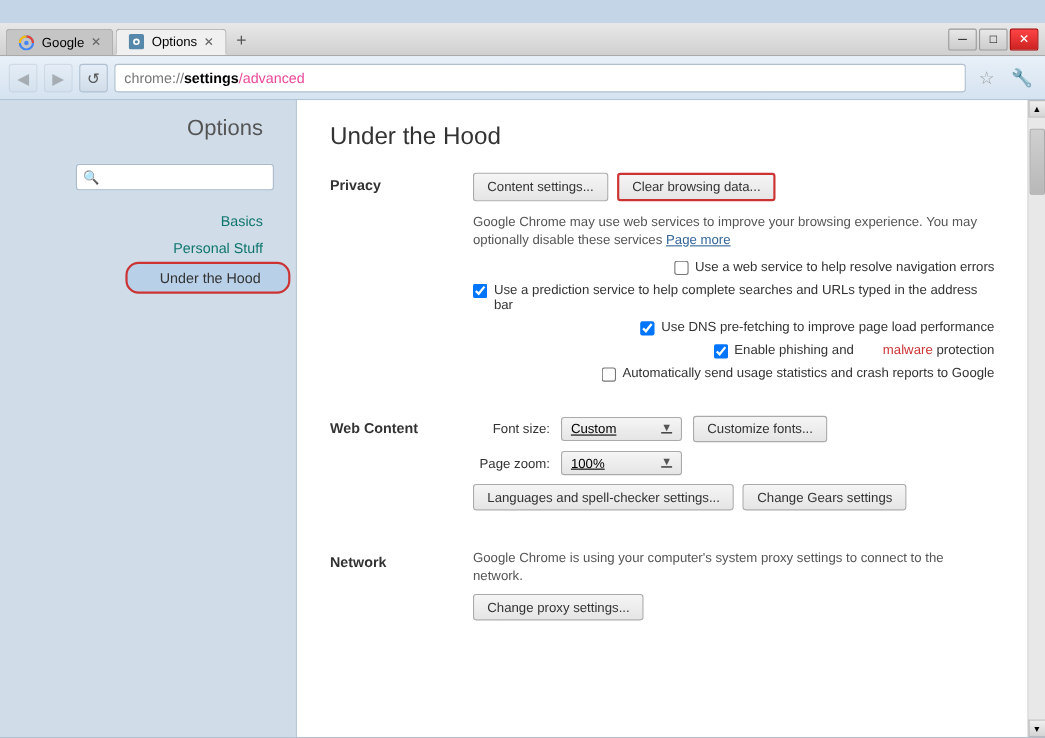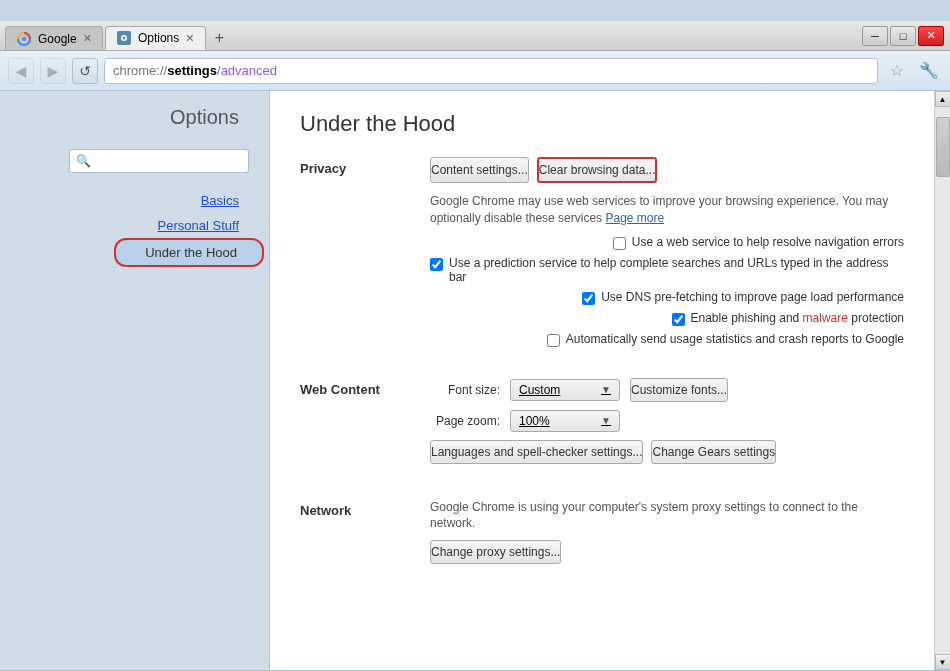--- a/index.html
+++ b/index.html
@@ -127,23 +127,22 @@
       font-size: 12px;
       color: #999;
       gap: 4px;
     }
     .sidebar-nav { width: 100%; display: flex; flex-direction: column; align-items: flex-end; }
     .sidebar-item {
       width: 100%;
       text-align: right;
       padding: 5px 30px 5px 0;
       font-size: 13px;
-      color: #1d4ed8;
+      color: #0f766e;
       cursor: pointer;
-      text-decoration: underline;
     }
     .sidebar-item.active {
       background: #b8d0e8;
       border: 2px solid #cc3333;
       border-radius: 12px;
       color: #333;
       text-decoration: none;
       font-weight: normal;
       margin-right: 5px;
       padding-right: 25px;
@@ -177,21 +176,21 @@
       font-size: 13px;
       color: #333;
       padding-top: 4px;
       flex-shrink: 0;
     }
     .section-content { flex: 1; }
 
     
     .button-row { display: flex; gap: 8px; margin-bottom: 10px; }
     .btn {
-      padding: 4px 0;
+      padding: 4px 12px;
       border: 1px solid #aaa;
       border-radius: 3px;
       background: linear-gradient(to bottom, #f5f5f5, #e5e5e5);
       font-size: 12px;
       cursor: pointer;
       color: #333;
     }
     .btn.highlighted {
       border: 2px solid #cc3333;
     }
@@ -207,21 +206,21 @@
     .checkbox-row {
       display: flex;
       align-items: flex-start;
       gap: 6px;
       margin-bottom: 6px;
       font-size: 12px;
       color: #333;
       justify-content: flex-end;
     }
     .checkbox-row input[type=checkbox] { margin-top: 2px; flex-shrink: 0; }
-    .checkbox-row .highlight { color: #cc3333; }
+    .checkbox-row .highlight { color: #cc3333; margin-left: 23px; }
 
     
     .form-row {
       display: flex;
       align-items: center;
       gap: 10px;
       margin-bottom: 8px;
     }
     .form-label { font-size: 12px; color: #333; width: 70px; text-align: right; }
     .select-box {
@@ -336,21 +335,21 @@
     <span>◀</span>
   </div>
   <div class="nav-btn disabled">
     <span>▶</span>
   </div>
   <div class="nav-btn">
     <span>↺</span>
   </div>
   <div class="address-bar">
     <span>
-      <span style="color:#777">chrome://</span><span style="font-weight:bold;color:#000">settings</span><span style="color:#8b5cf6">/advanced</span>
+      <span style="color:#777">chrome://</span><span style="font-weight:bold;color:#000">settings</span><span style="color:#ec4899">/advanced</span>
     </span>
   </div>
   <div class="star-btn">
     <span>☆</span>
   </div>
   <div class="wrench-btn">
     <span>🔧</span>
   </div>
 </div>
 

